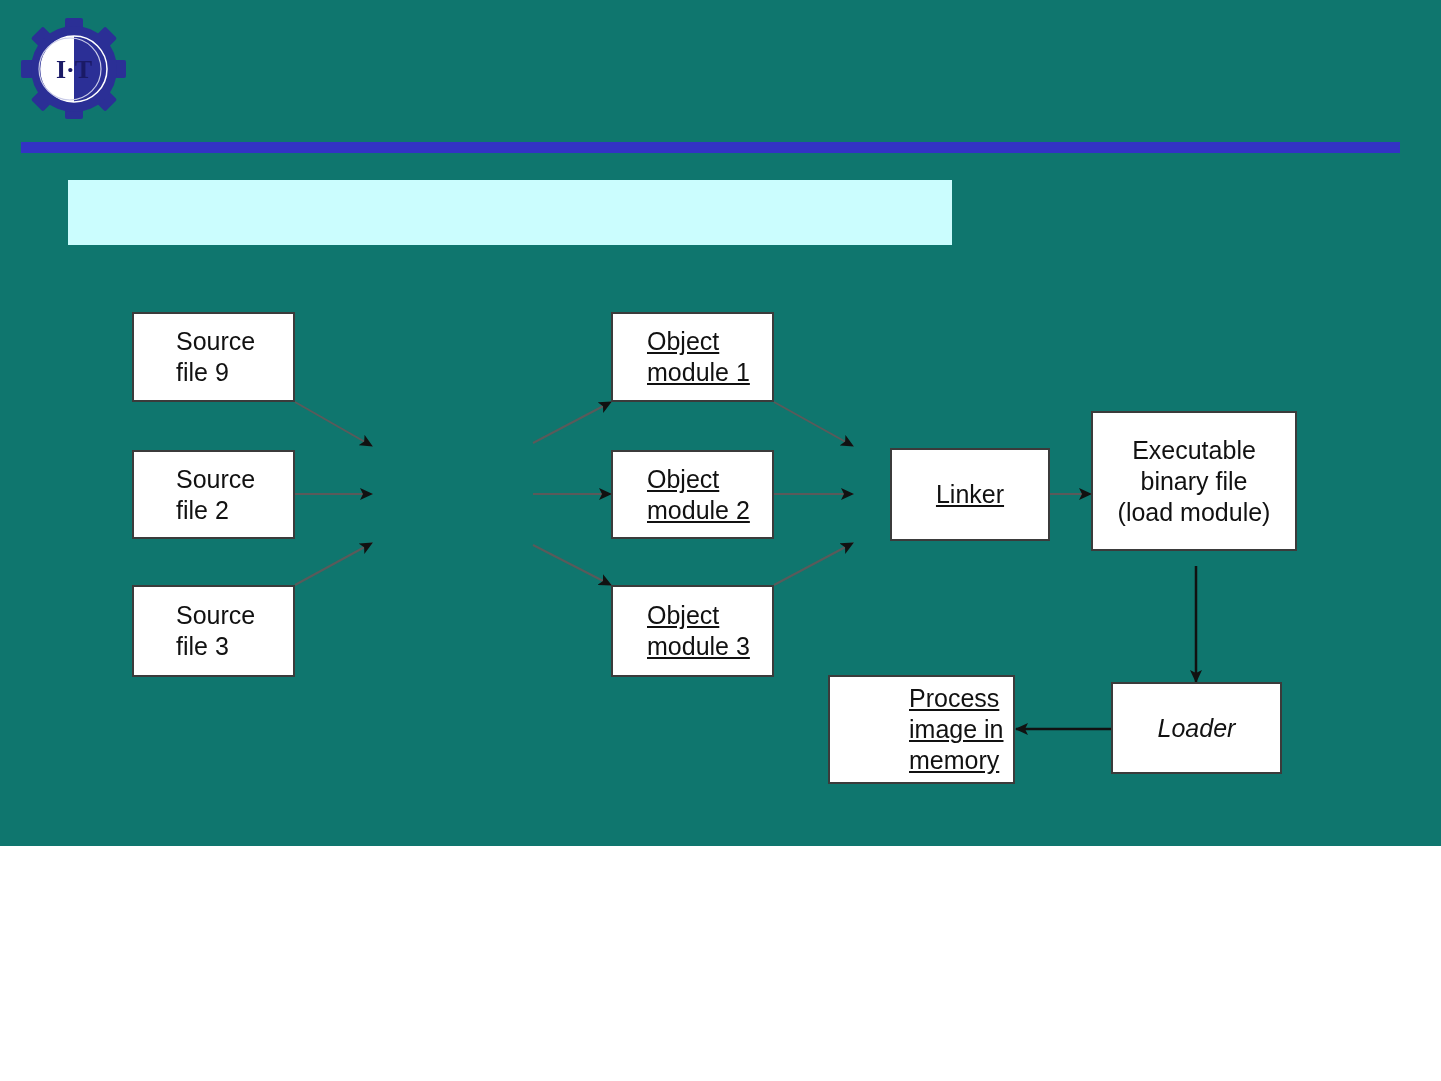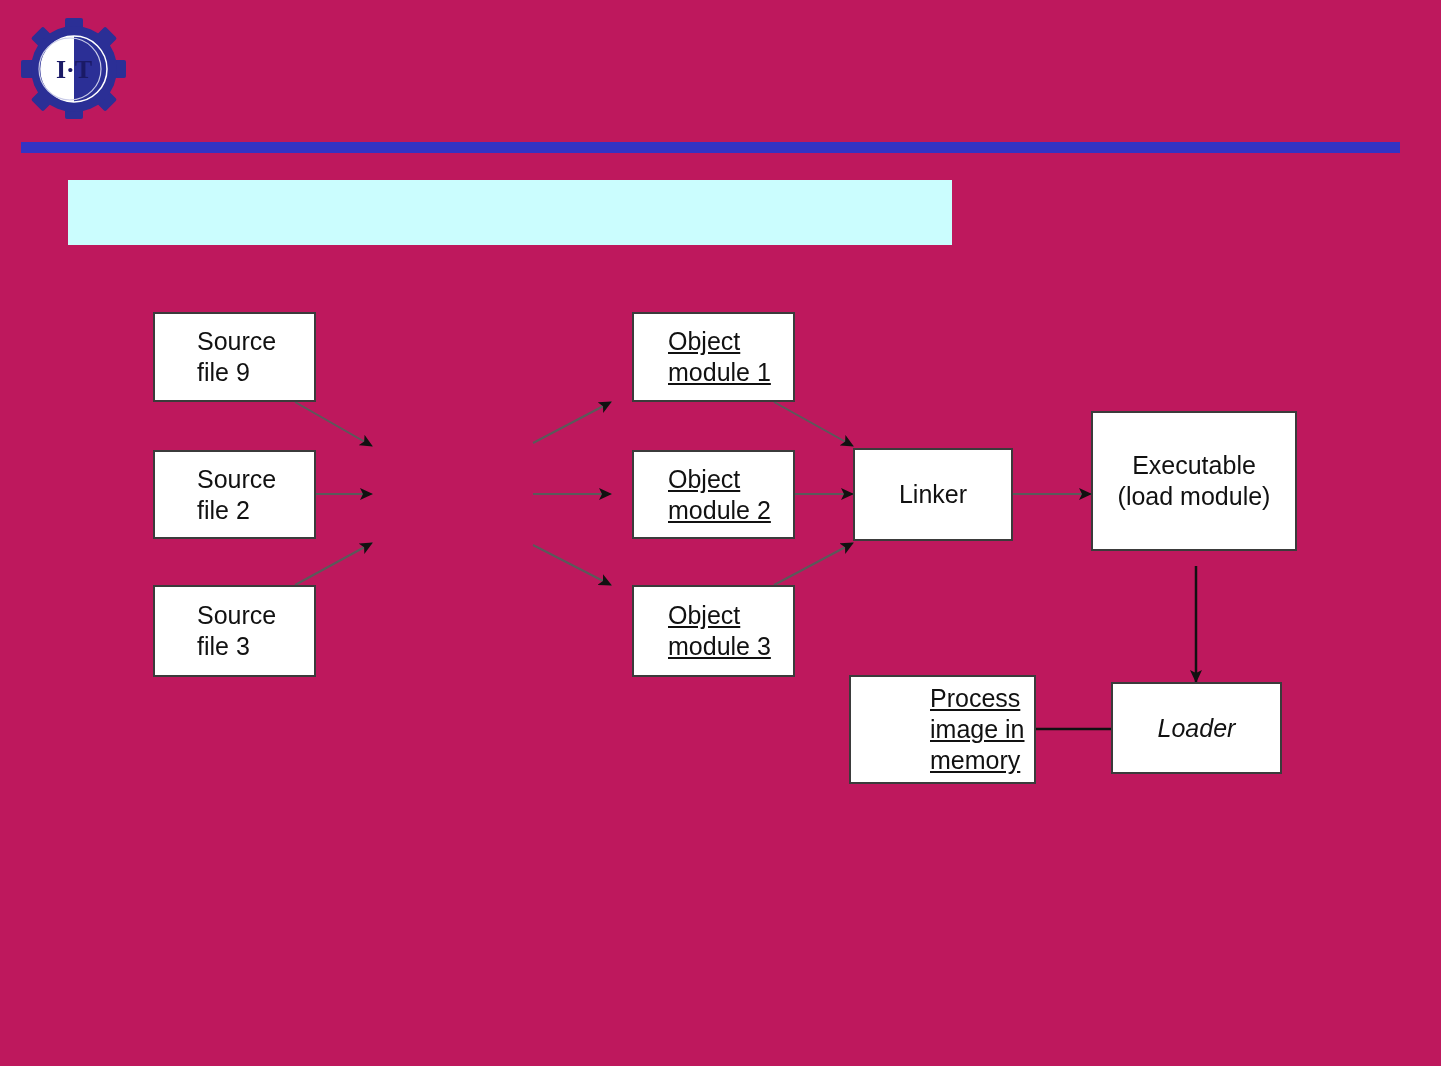--- a/index.html
+++ b/index.html
@@ -6,22 +6,22 @@
     margin: 0;
     padding: 0;
     background: #ffffff;
   }
   body {
     font-family: "Liberation Sans", sans-serif;
   }
   #slide {
     position: relative;
     width: 1441px;
-    height: 1066px;
-    background: #be185d;
+    height: 846px;
+    background: #0f766e;
     overflow: hidden;
   }
 
   
   #logo {
     position: absolute;
     left: 18px;
     top: 16px;
     width: 110px;
     height: 105px;
@@ -76,36 +76,36 @@
     flex-direction: column;
     justify-content: center;
     z-index: 3;
     overflow: hidden;
   }
   .node .ln {
     display: block;
     white-space: pre;
   }
   .node.center .ln { text-align: center; }
-  .node.lefty { align-items: flex-start; margin-left: 21px; }
+  .node.lefty { align-items: flex-start; }
   .node.lefty .ln { text-align: left; padding-left: 42px; }
   .node.lefty-sm .ln { padding-left: 34px; text-decoration: underline; }
 
   
   #src1 { left: 132px; top: 312px;  width: 163px; height: 90px; }
   #src2 { left: 132px; top: 450px;  width: 163px; height: 89px; }
   #src3 { left: 132px; top: 585px;  width: 163px; height: 92px; }
 
   #asm  { left: 372px; top: 434px;  width: 161px; height: 112px; }
 
   #obj1 { left: 611px; top: 312px;  width: 163px; height: 90px; }
   #obj2 { left: 611px; top: 450px;  width: 163px; height: 89px; }
   #obj3 { left: 611px; top: 585px;  width: 163px; height: 92px; }
 
-  #linker { left: 853px; top: 448px; width: 160px; height: 93px; }
+  #linker { left: 890px; top: 448px; width: 160px; height: 93px; text-decoration: underline; }
 
   #exe  { left: 1091px; top: 411px; width: 206px; height: 140px; align-items: center; }
   #loader { left: 1111px; top: 682px; width: 171px; height: 92px; font-style: italic; }
   #procimg { left: 828px; top: 675px; width: 187px; height: 109px; padding-left: 45px; }
 
   svg.links {
     position: absolute;
     left: 0; top: 0;
     width: 1441px; height: 1081px;
     z-index: 1;
@@ -212,20 +212,21 @@
       <span class="ln">Object</span>
       <span class="ln">module 3</span>
     </div>
 
     <div class="node center" id="linker">
       <span class="ln">Linker</span>
     </div>
 
     <div class="node center" id="exe">
       <span class="ln">Executable</span>
+      <span class="ln">binary file</span>
       <span class="ln">(load module)</span>
     </div>
 
     <div class="node center" id="loader">
       <span class="ln">Loader</span>
     </div>
 
     <div class="node lefty lefty-sm" id="procimg">
       <span class="ln">Process</span>
       <span class="ln">image in</span>

